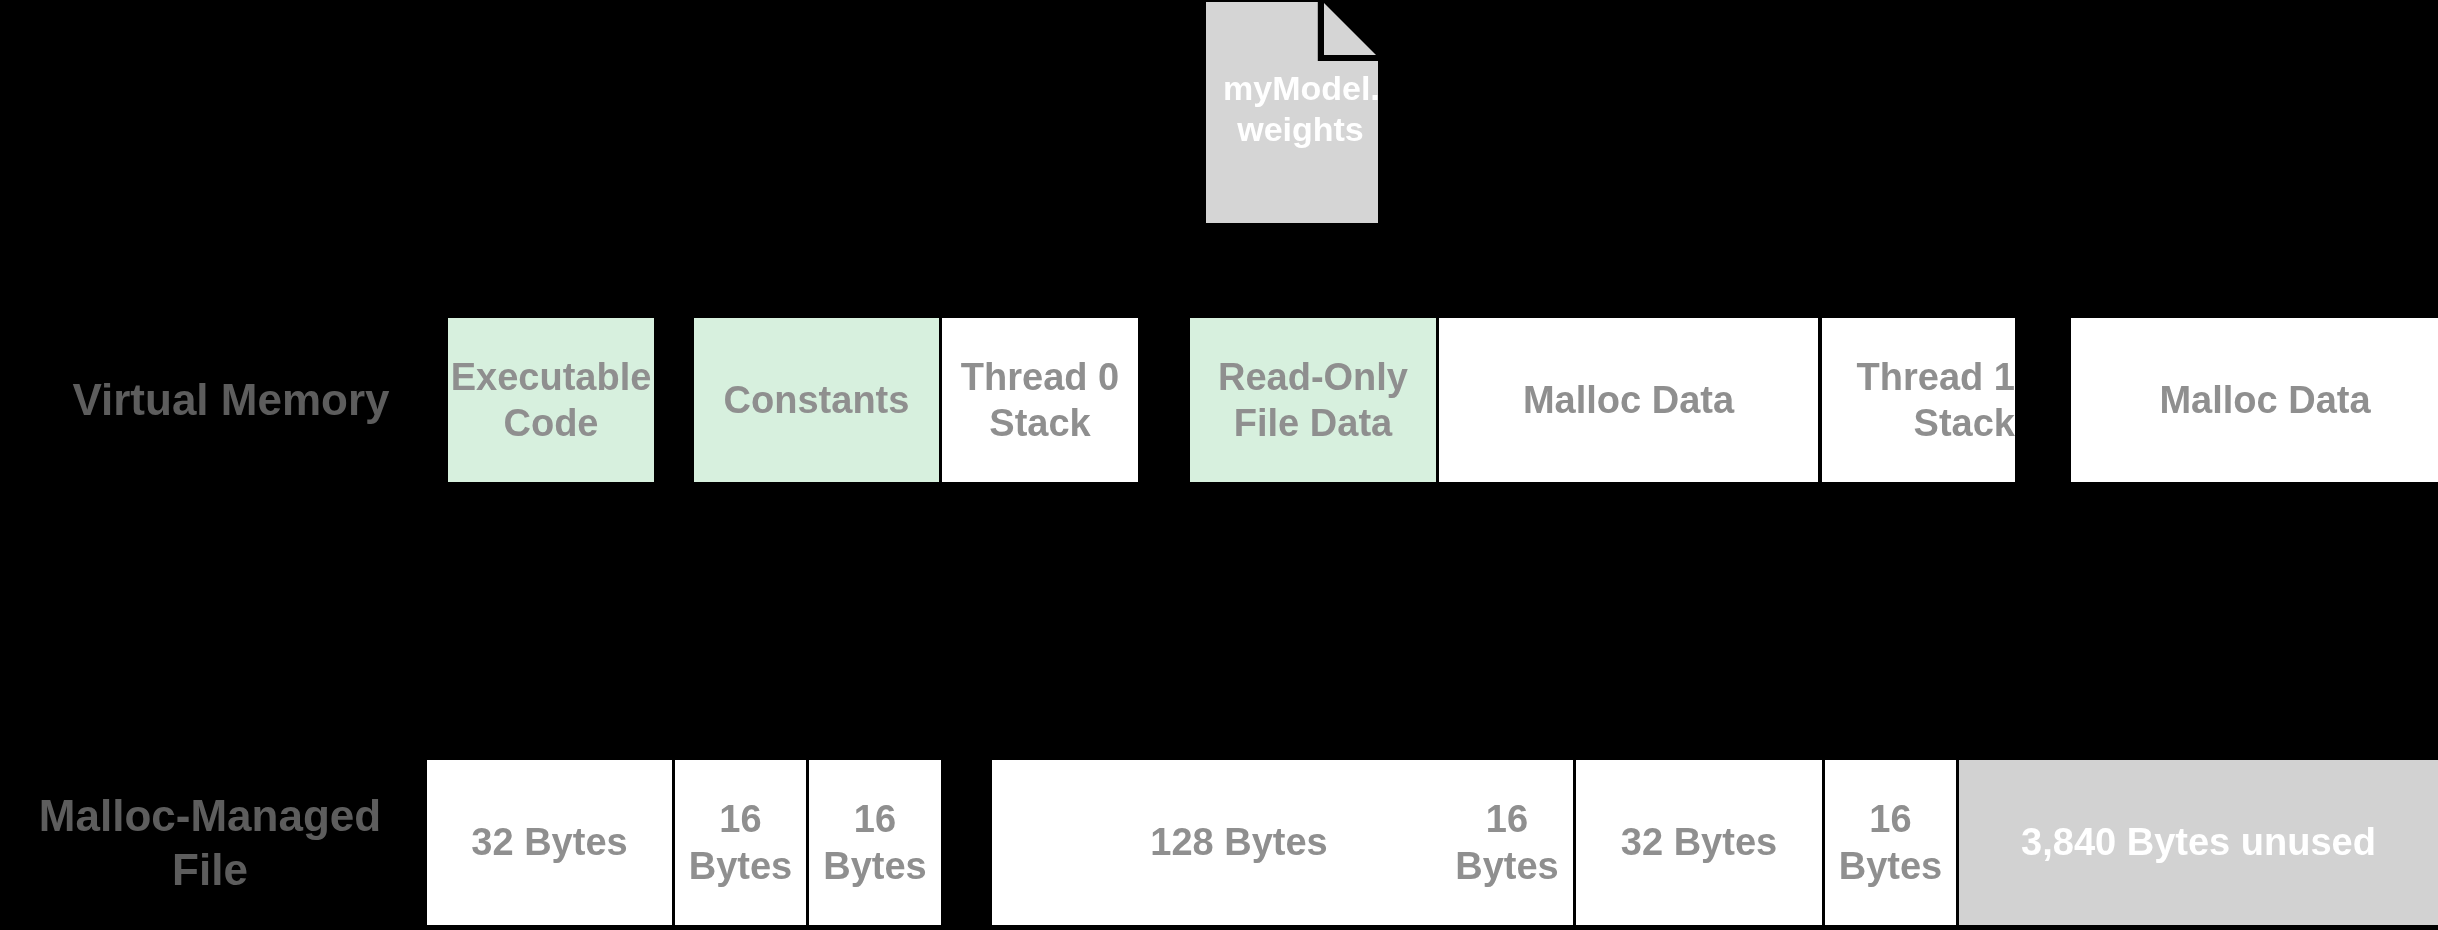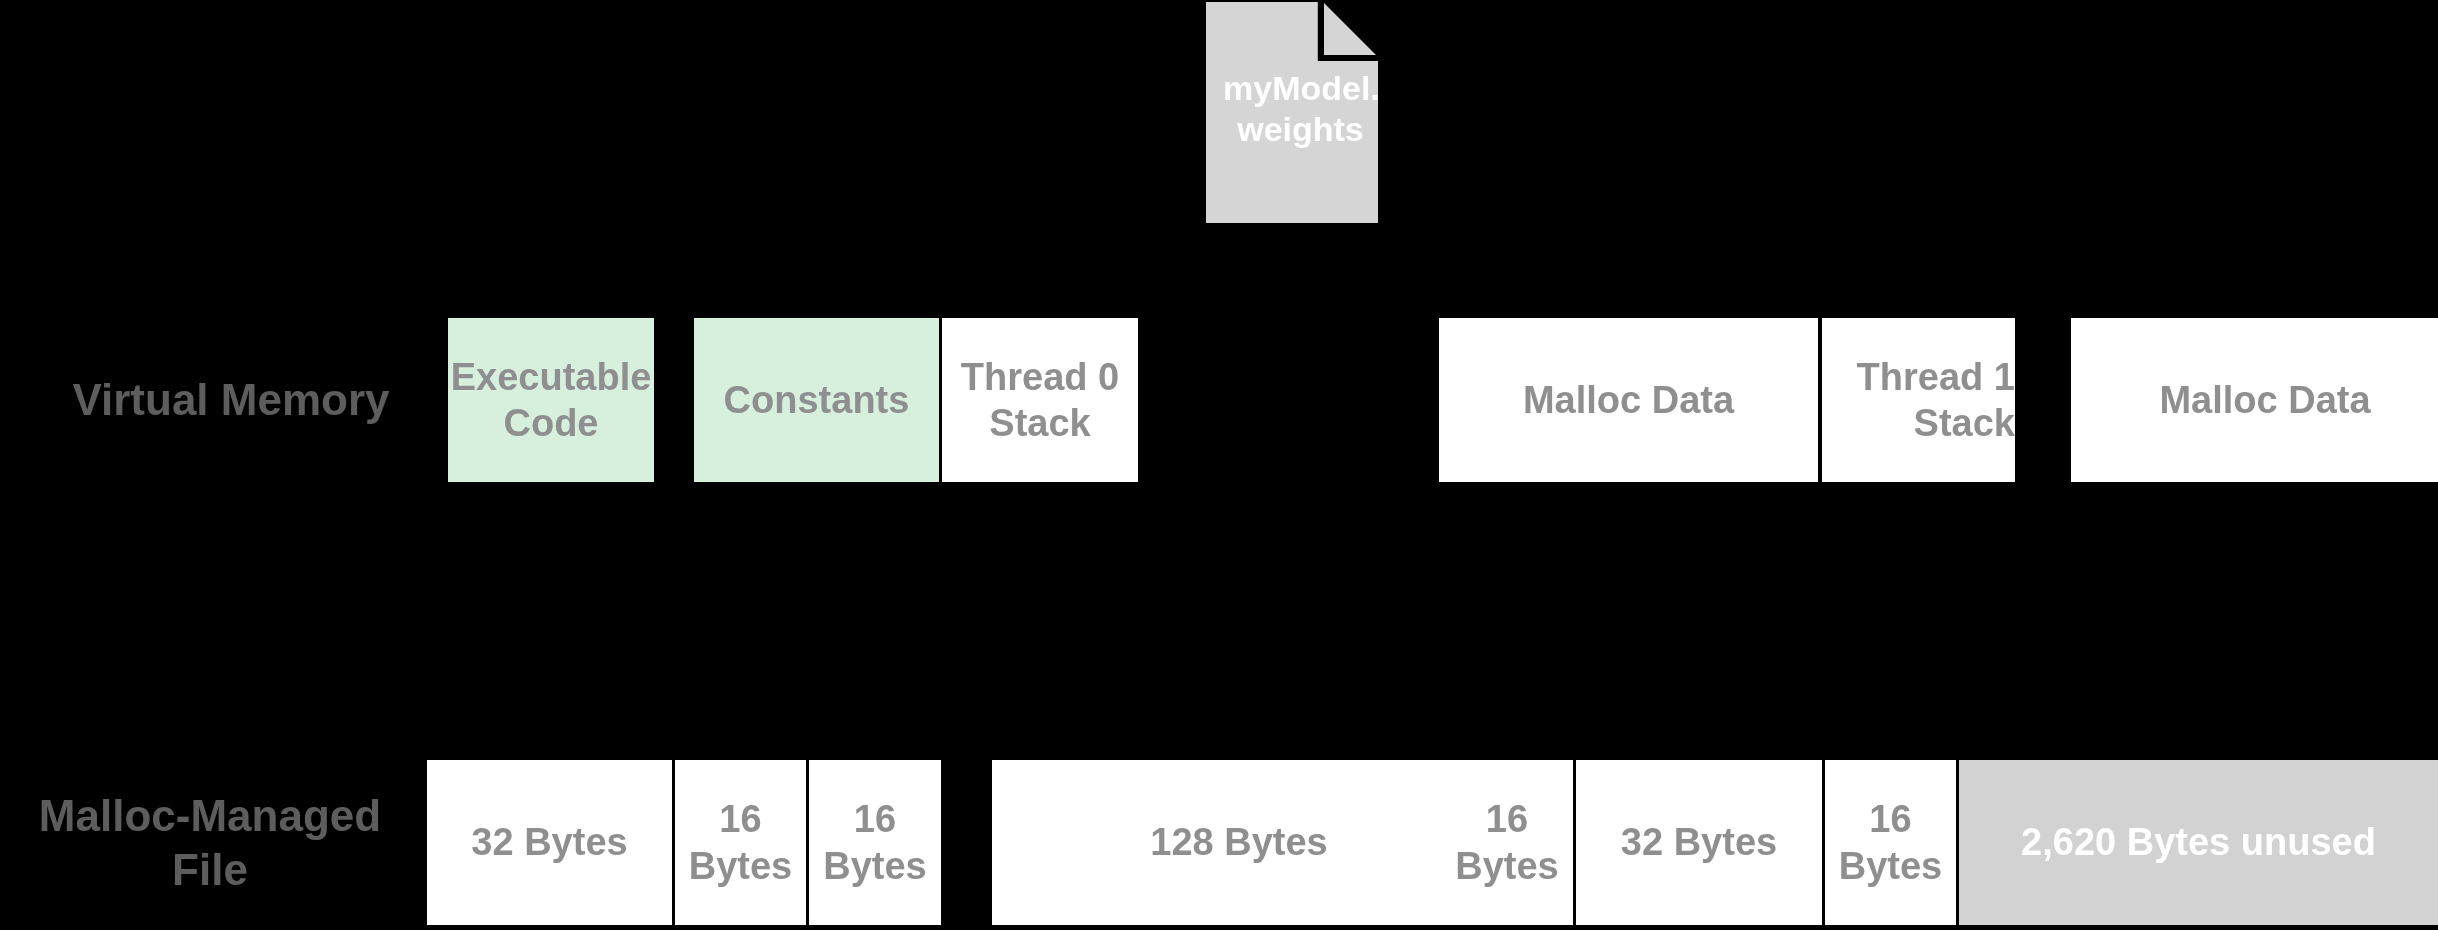--- a/index.html
+++ b/index.html
@@ -95,28 +95,29 @@
       <span>myModel.</span>
       <span>weights</span>
     </div>
   </div>
 
   <div class="row-label row1">Virtual Memory</div>
 
   <div class="seg green row1" style="left:427px;  width:206px;">Executable Code</div>
   <div class="seg green row1" style="left:673px;  width:245px;">Constants</div>
   <div class="seg row1" style="left:921px;  width:196px;">Thread 0 Stack</div>
+  <div class="seg green row1" style="left:1169px; width:246px;">Read-Only File Data</div>
   <div class="seg row1" style="left:1418px; width:379px;">Malloc Data</div>
   <div class="seg row1" style="left:1801px; width:193px;text-align:right;">Thread 1 Stack</div>
   <div class="seg row1" style="left:2050px; width:388px;">Malloc Data</div>
 
   <div class="row-label row2">Malloc-Managed File</div>
 
   <div class="seg row2" style="left:427px;  width:245px;">32 Bytes</div>
   <div class="seg row2" style="left:675px;  width:131px;">16 Bytes</div>
   <div class="seg row2" style="left:809px;  width:132px;">16 Bytes</div>
   <div class="seg row2" style="left:992px;  width:494px;">128 Bytes</div>
   <div class="seg row2" style="left:1441px; width:132px;">16 Bytes</div>
   <div class="seg row2" style="left:1576px; width:246px;">32 Bytes</div>
   <div class="seg row2" style="left:1825px; width:131px;">16 Bytes</div>
-  <div class="seg row2 unused" style="left:1959px; width:479px;">2,620 Bytes unused</div>
+  <div class="seg row2 unused" style="left:1959px; width:479px;">3,840 Bytes unused</div>
 
 </div>
 
 </body></html>

